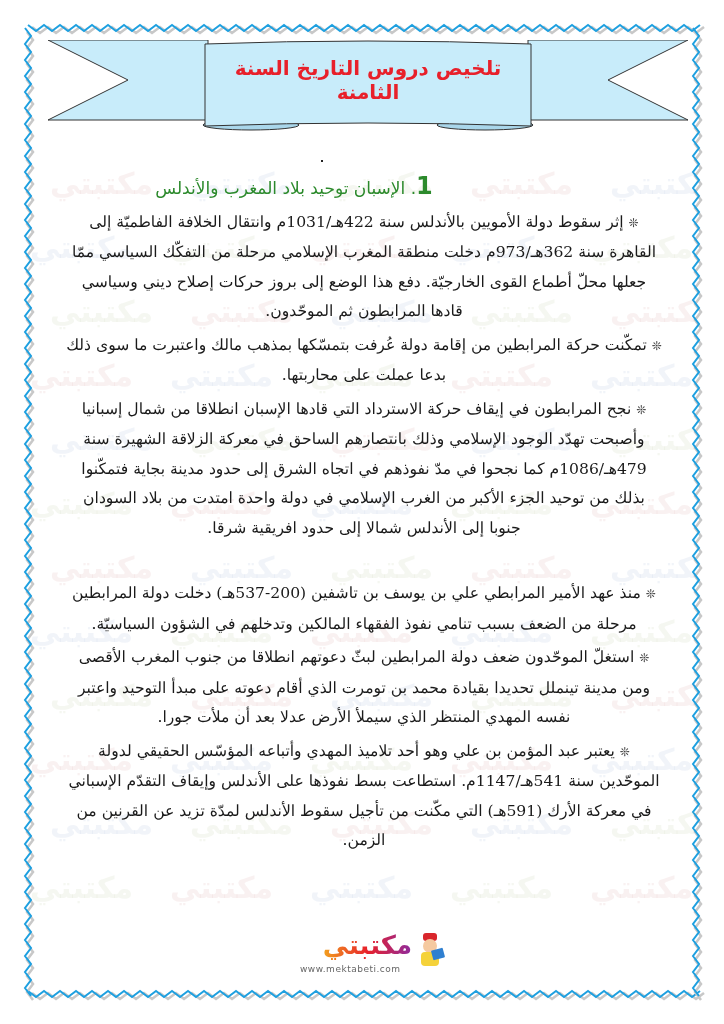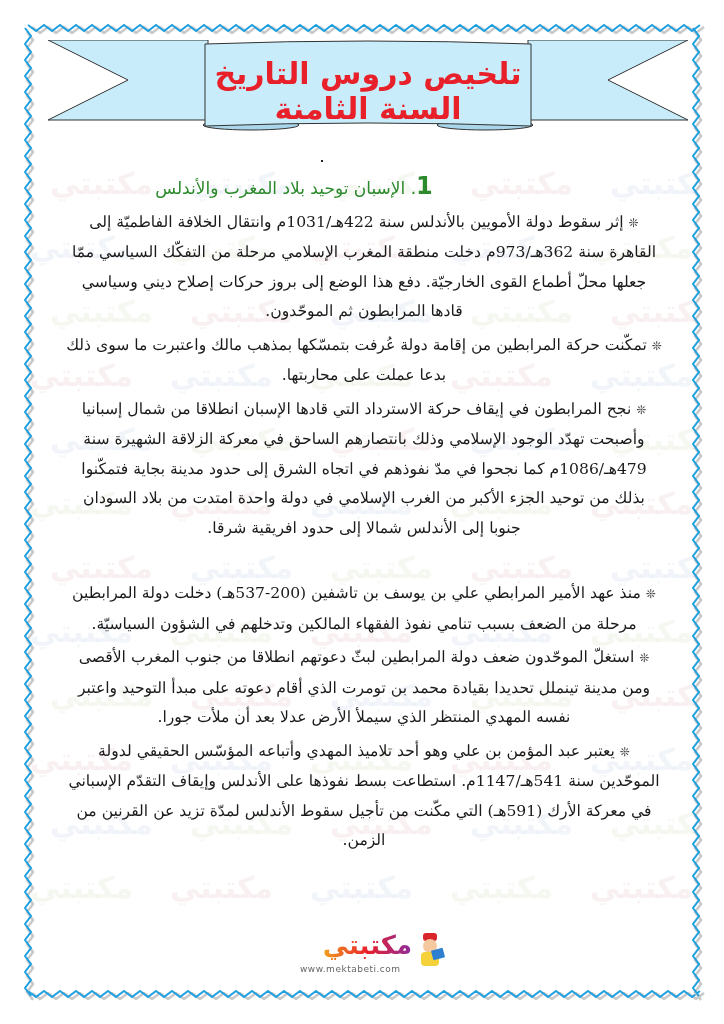--- a/index.html
+++ b/index.html
@@ -21,21 +21,21 @@
       color: rgba(200,120,120,0.10); white-space: nowrap;
       font-family: "DejaVu Sans", sans-serif;
     }
     .wm.b { color: rgba(120,150,200,0.10); }
     .wm.g { color: rgba(160,180,120,0.10); }
 
     .ribbon { position: absolute; left: 48px; top: 40px; width: 640px; height: 110px; }
     .ribbon svg { position: absolute; left: 0; top: 0; }
     .ribbon-title {
       position: absolute; left: 160px; top: 16px; width: 320px; text-align: center;
-      color: #e8202a; font-size: 30px; font-weight: bold; direction: rtl;
+      color: #e8202a; font-size: 20px; font-weight: bold; direction: rtl;
       font-family: "DejaVu Sans", sans-serif;
     }
     .dot { position: absolute; left: 321px; top: 160px; width: 2px; height: 2px; background: #222; }
 
     .content {
       position: absolute; left: 62px; top: 172px; width: 604px;
       direction: rtl; text-align: center; color: #1a1a1a;
       font-family: "DejaVu Serif", serif; font-size: 15.6px; line-height: 29.5px;
     }
     .section-heading {

